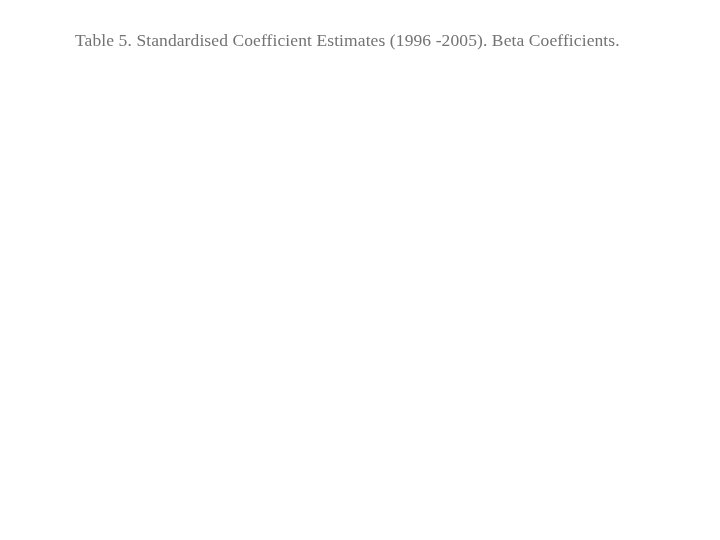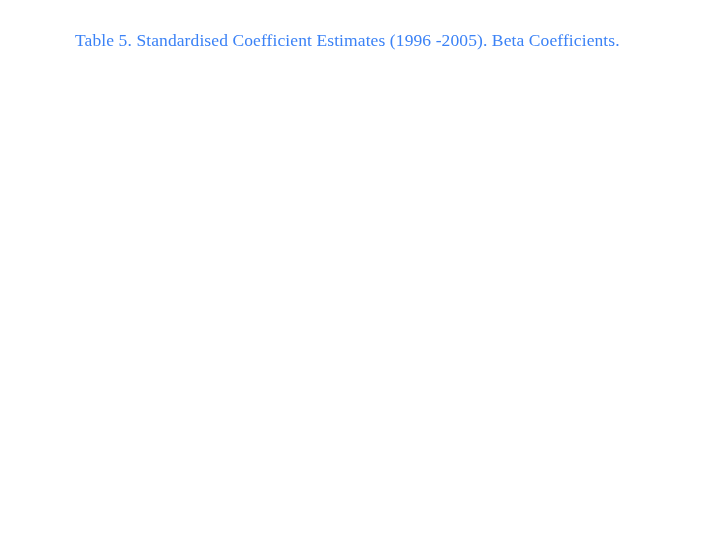--- a/index.html
+++ b/index.html
@@ -12,21 +12,21 @@
       height: 540px;
       background: #ffffff;
       font-family: "Times New Roman", Times, serif;
       position: relative;
     }
     .caption {
       position: absolute;
       top: 30px;
       left: 75px;
       font-size: 17.5px;
-      color: #3b82f6;
+      color: #737373;
       white-space: nowrap;
       letter-spacing: 0.1px;
     }
   </style>
 </head>
 <body>
 
 <div class="caption">Table 5. Standardised Coefficient Estimates (1996 -2005). Beta Coefficients.</div>
 
 </body></html>

